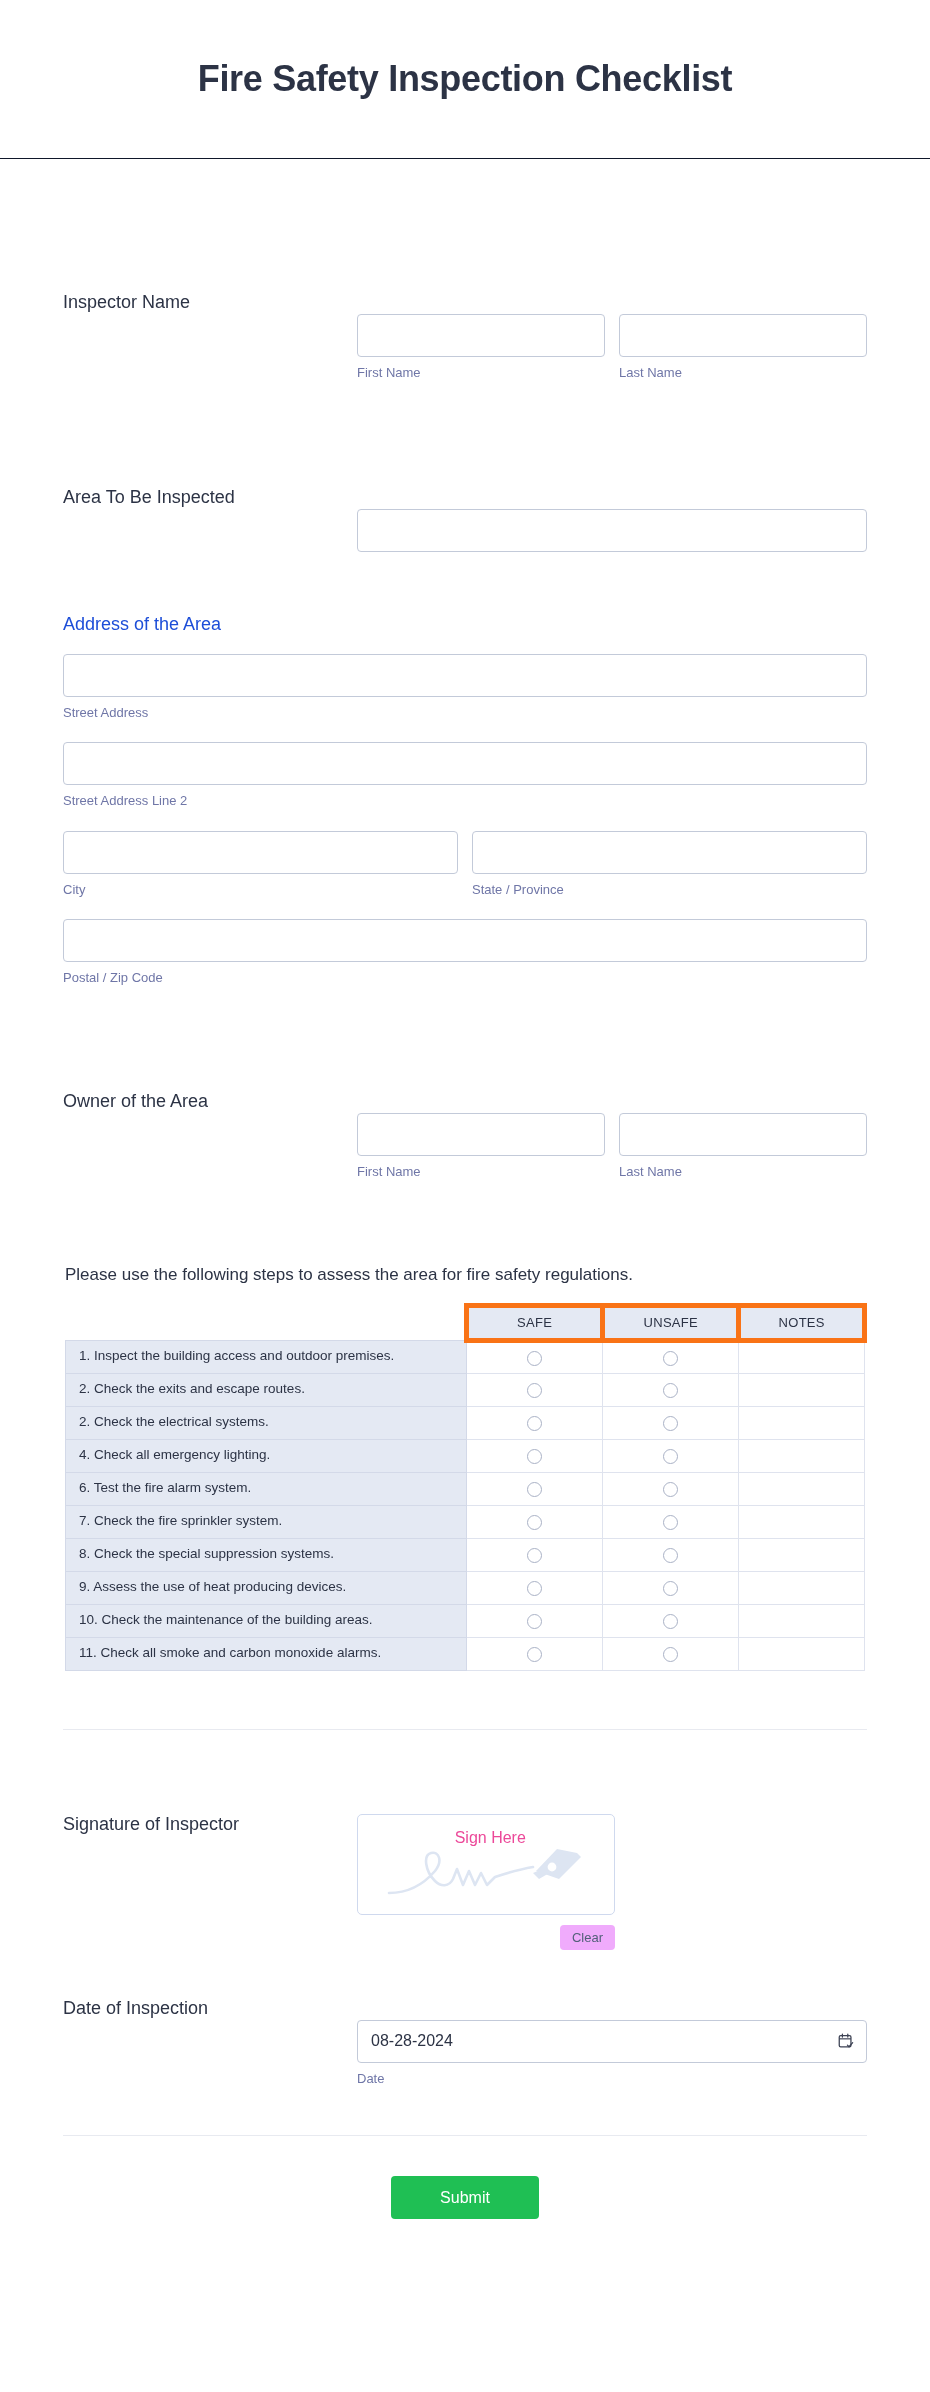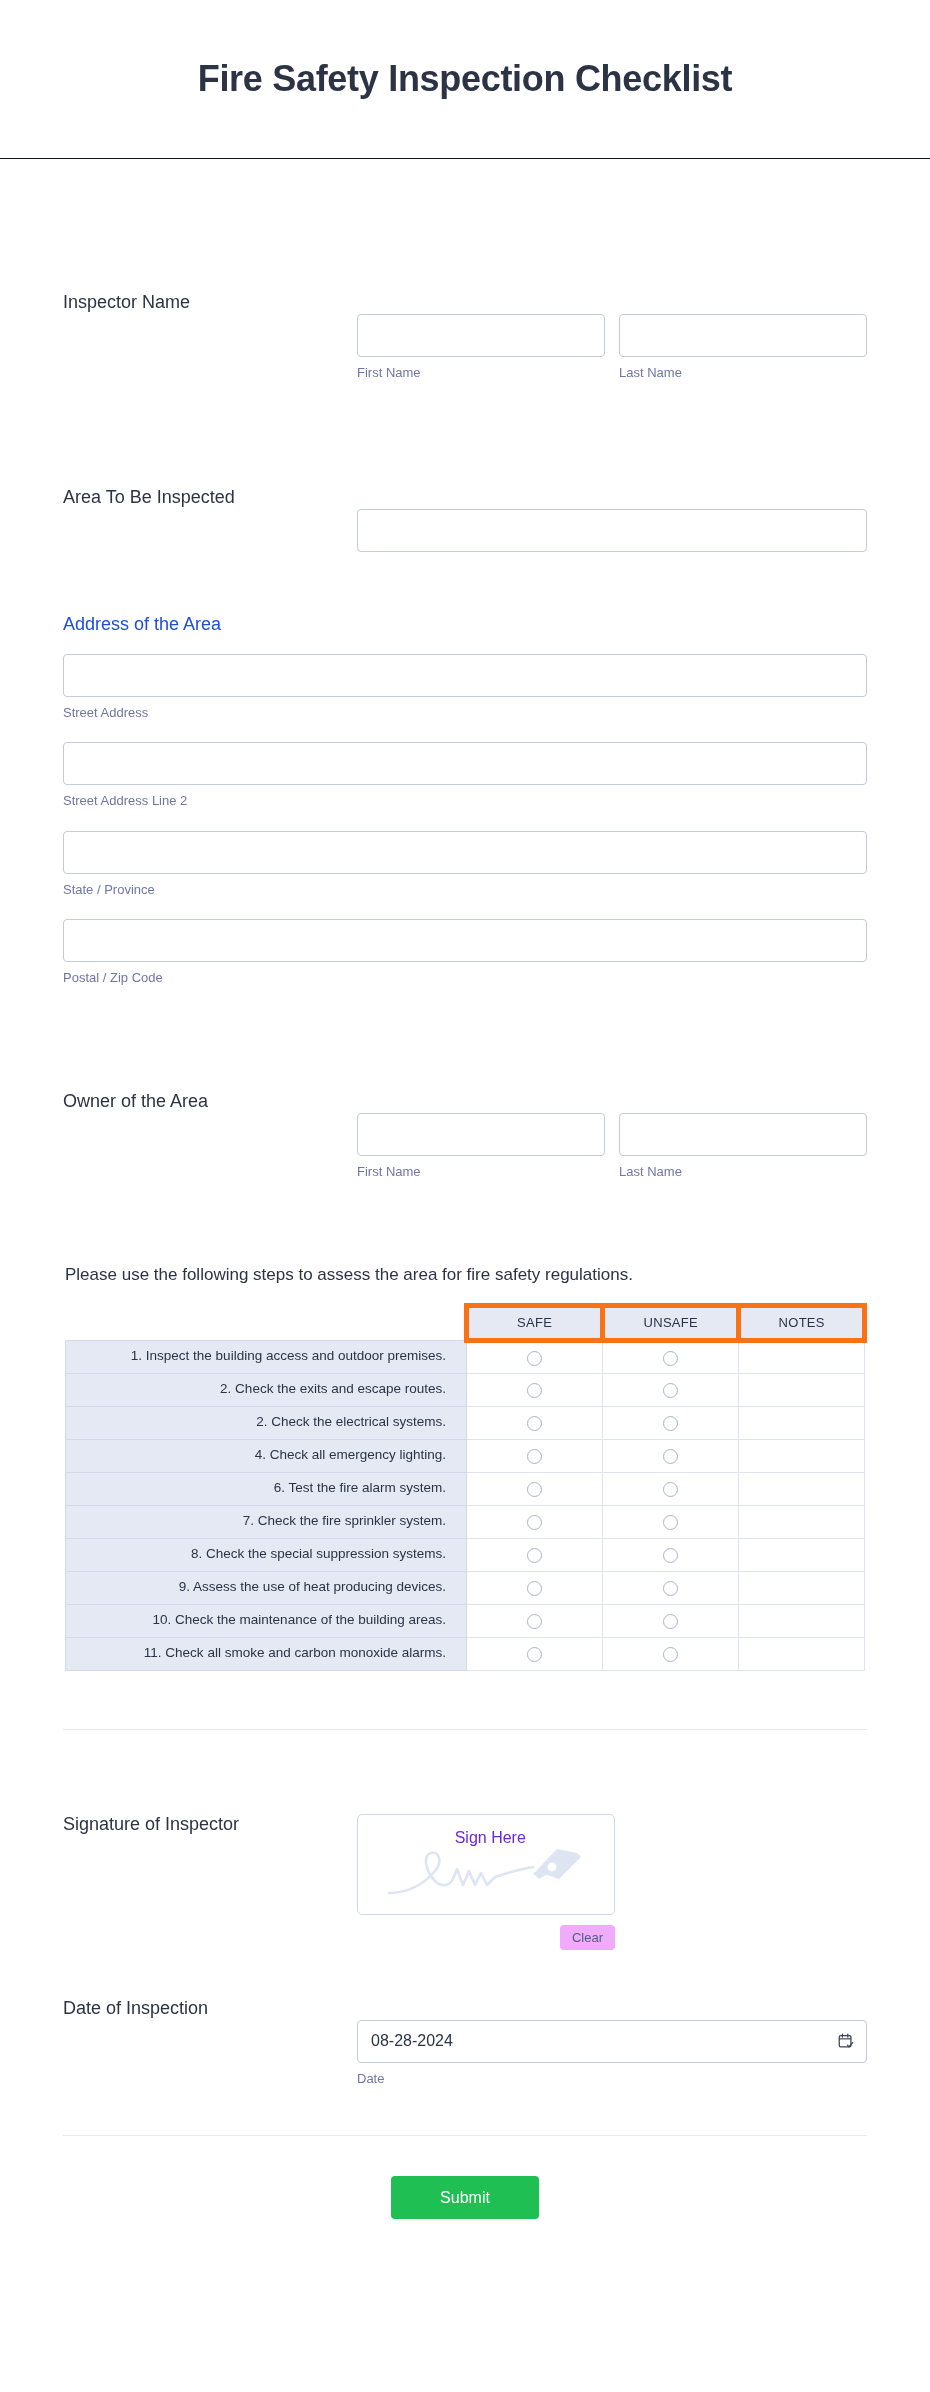--- a/index.html
+++ b/index.html
@@ -120,24 +120,23 @@
   }
   table.matrix thead th.first-h { border-top-left-radius: 4px; }
   table.matrix thead th.last-h  { border-top-right-radius: 4px; }
 
   table.matrix td.row-label {
     background: #e4e9f3;
     border: 1px solid #d3d9e8;
     border-top: none;
     color: #2c3345;
     font-size: 13.5px;
-    padding: 0 20px;
+    padding: 0 13px;
     height: 33px;
     line-height: 1.25;
-    text-align: right;
   }
   table.matrix tbody tr:first-child td.row-label { border-top: 1px solid #d3d9e8; }
 
   table.matrix td.radio-cell,
   table.matrix td.notes-cell {
     background: #ffffff;
     border: 1px solid #dfe3ee;
     border-top: none;
     text-align: center;
     height: 33px;
@@ -166,21 +165,21 @@
     width: 100%;
     height: 101px;
     border: 1px solid #cfd9ee;
     border-radius: 5px;
     background: #fff;
     position: relative;
     overflow: hidden;
   }
   .sig-text {
     font-size: 16px;
-    color: #6d28d9;
+    color: #ec4899;
     position: absolute;
     left: 50%;
     transform: translateX(-44%);
     top: 14px;
   }
   .sig-svg { position: absolute; left: 50%; transform: translateX(-50%); top: 26px; }
 
   .clear-btn {
     display: inline-block;
     background: #f0abfc;
@@ -272,20 +271,24 @@
         <input class="inp" type="text" value="" style="">
         <div class="sub-label">Street Address</div>
       </div>
 
       <div class="addr-line">
         <input class="inp" type="text" value="" style="">
         <div class="sub-label">Street Address Line 2</div>
       </div>
 
       <div class="addr-line two-col">
+        <div>
+          <input class="inp" type="text" value="" style="">
+          <div class="sub-label">City</div>
+        </div>
         <div>
           <input class="inp" type="text" value="" style="">
           <div class="sub-label">State / Province</div>
         </div>
       </div>
 
       <div class="addr-line">
         <input class="inp" type="text" value="" style="">
         <div class="sub-label">Postal / Zip Code</div>
       </div>

